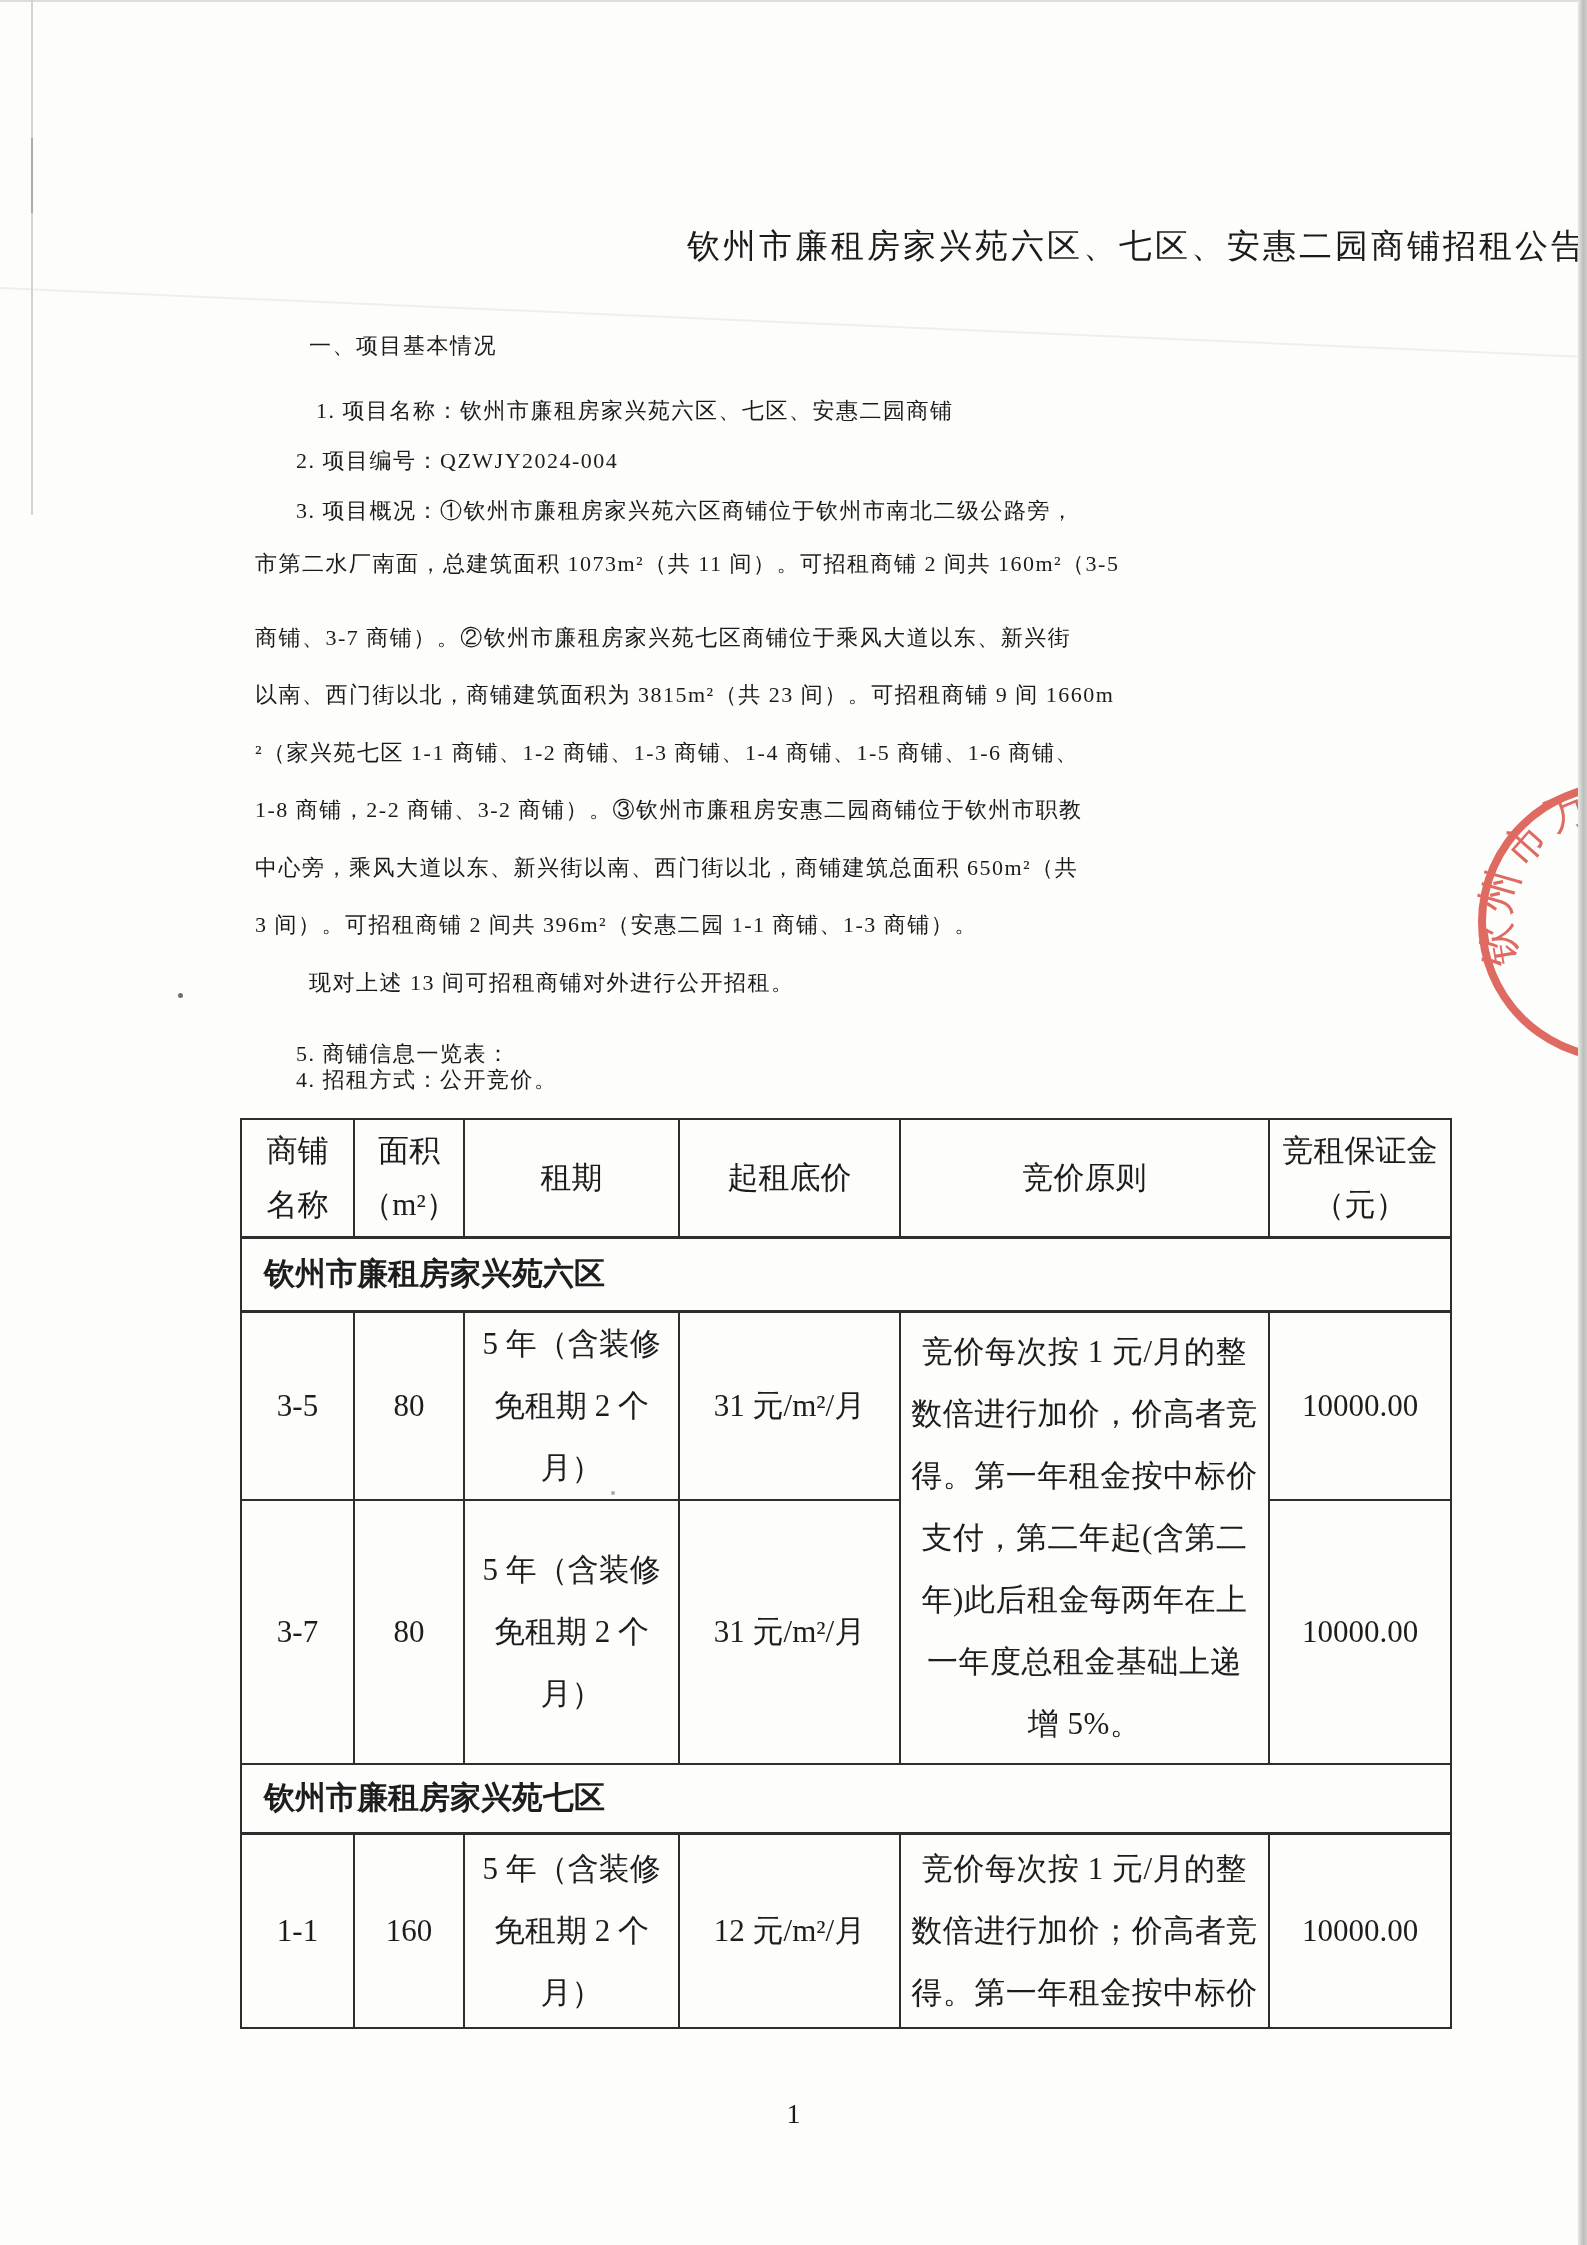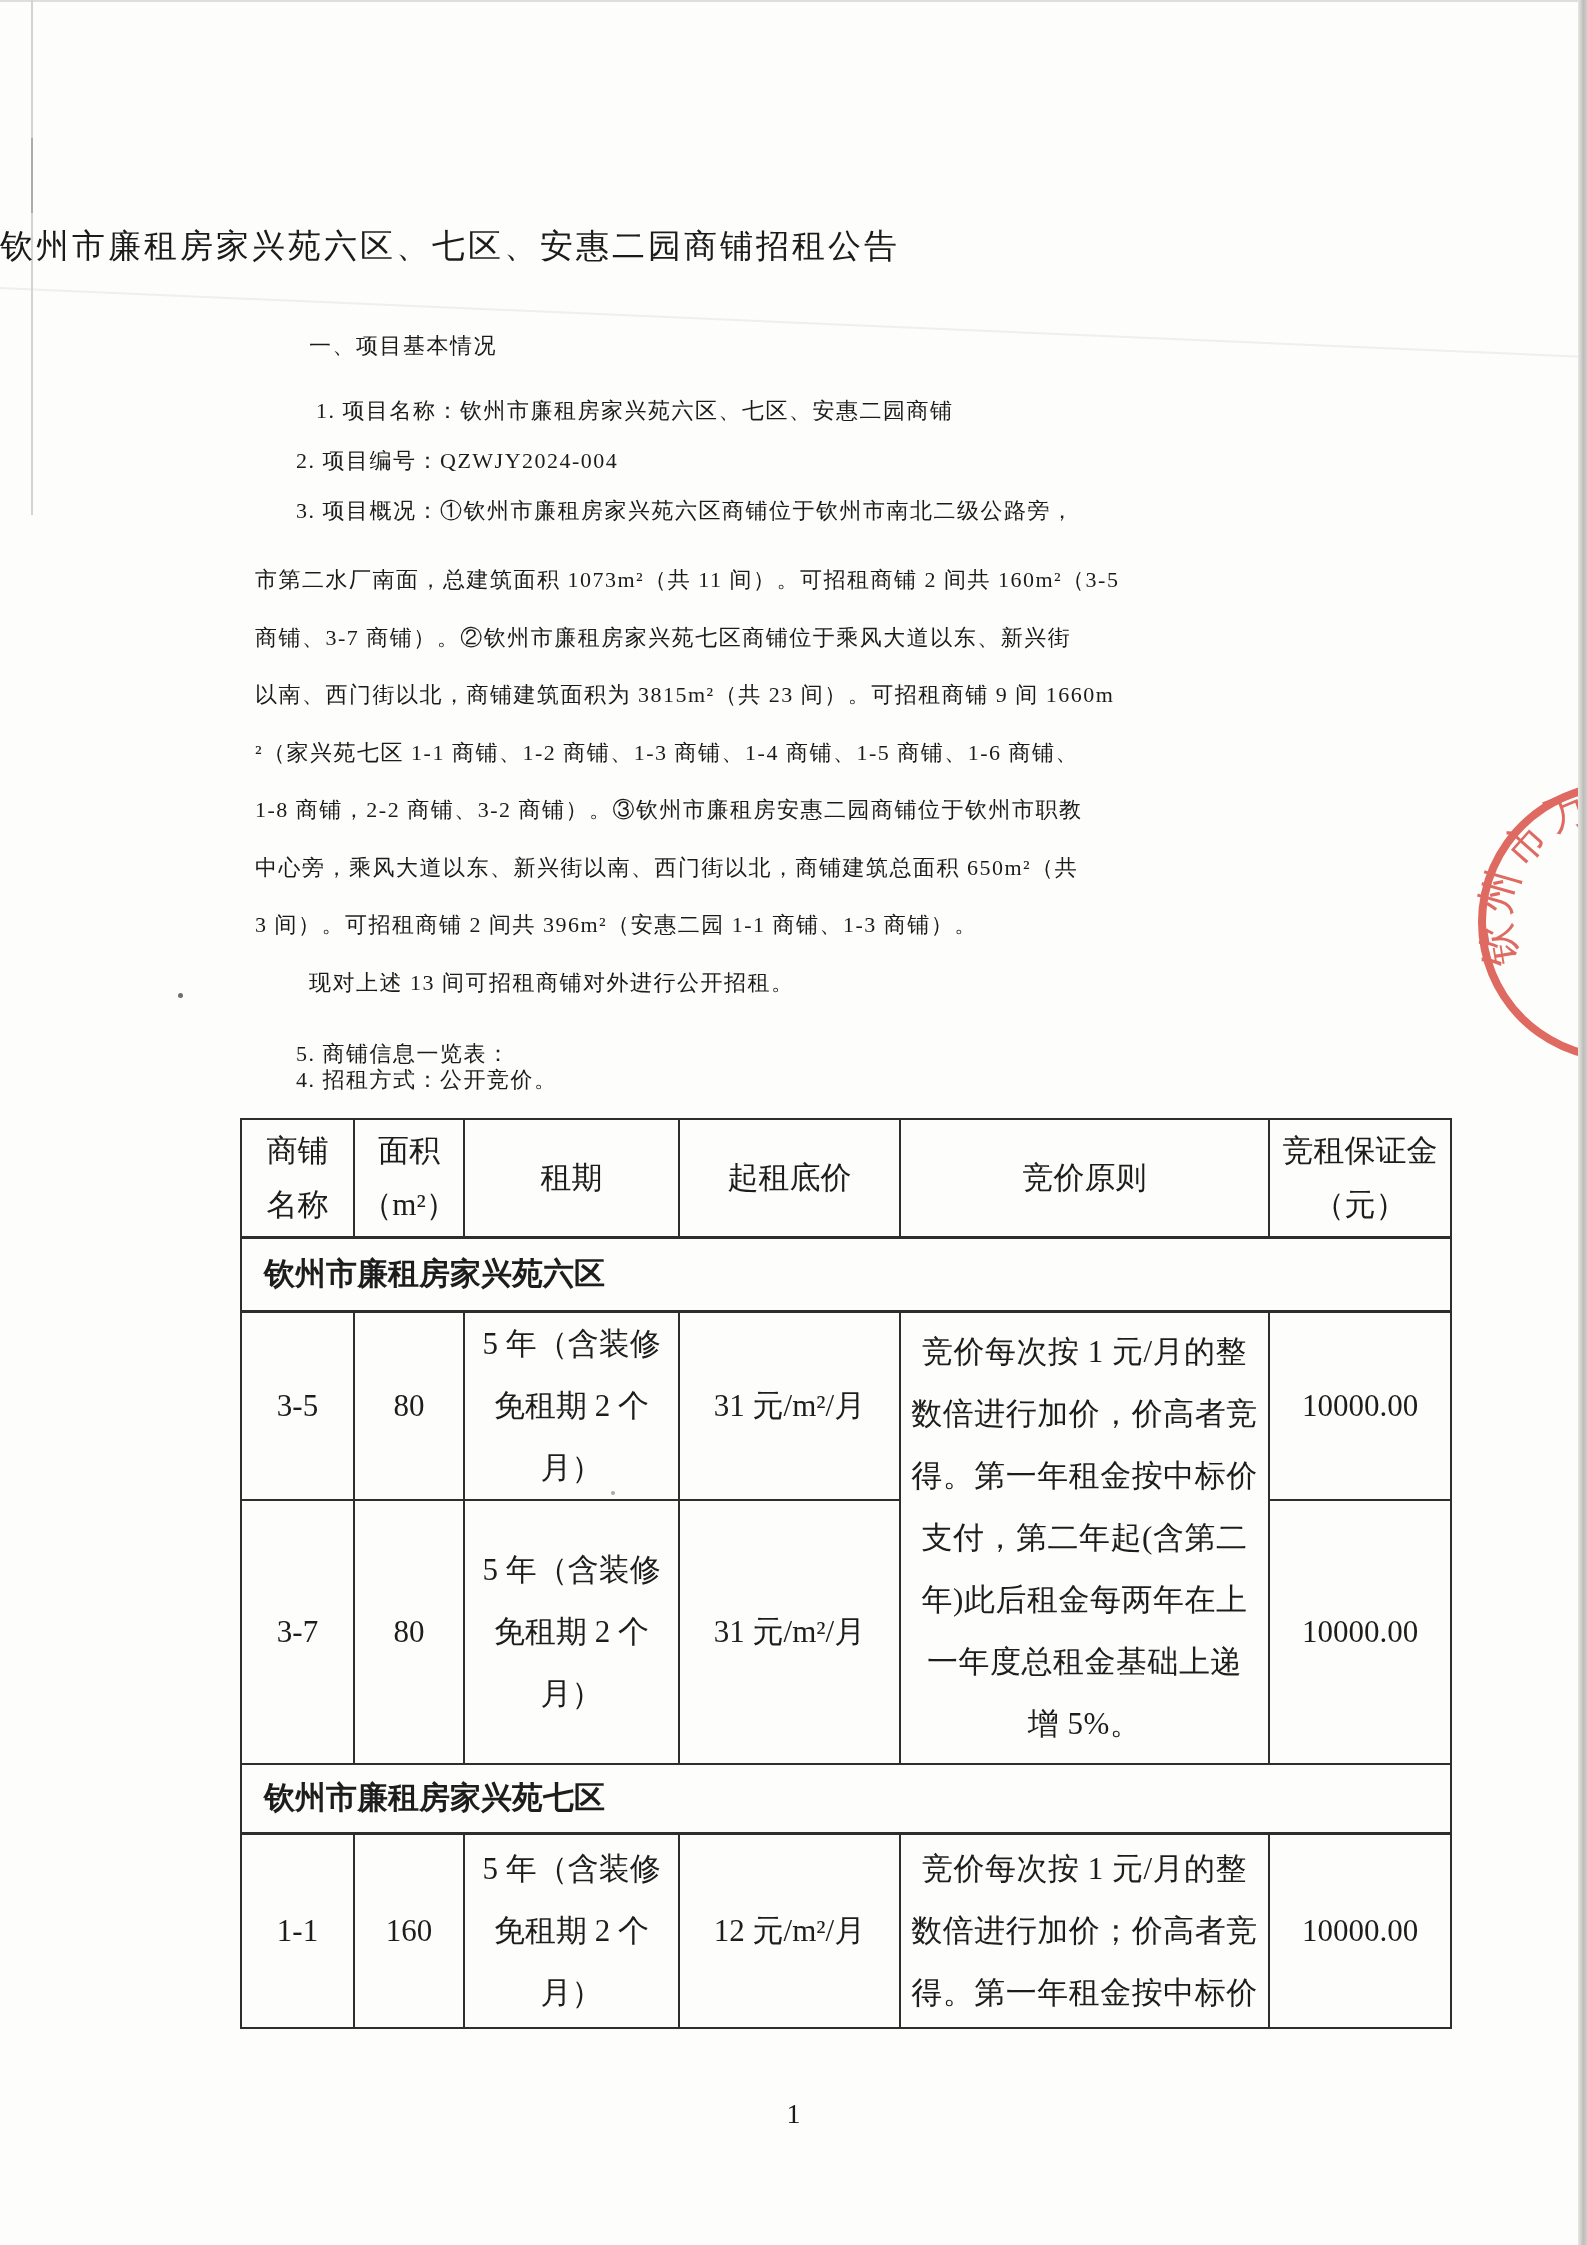--- a/index.html
+++ b/index.html
@@ -18,21 +18,21 @@
     background:linear-gradient(to right,#e8e8e5,#bdbdba 60%,#cfcfcc);}
   .scanline-left{position:absolute;left:31px;top:0;width:2px;height:515px;background:#d3d3cf;}
   .scanline-left-dark{position:absolute;left:31px;top:138px;width:2px;height:75px;background:#ababa7;}
   .scanline-tilt{position:absolute;left:0;top:287px;width:1600px;height:2px;background:#efefec;
     transform:rotate(2.49deg);transform-origin:0 0;}
   .speck{position:absolute;border-radius:50%;background:#6f6f6c;}
 
   
   .doc-title{
     position:absolute;left:0;right:0;top:224px;
-    text-align:left;font-size:33px;letter-spacing:3px;white-space:nowrap;
+    text-align:right;font-size:33px;letter-spacing:3px;white-space:nowrap;
   }
   .line{
     position:absolute;font-size:22px;line-height:42px;
     letter-spacing:1.5px;white-space:nowrap;
   }
   .ind0{left:255px;}
   .ind1{left:296px;}
   .ind2{left:309px;}
 
   
@@ -73,21 +73,21 @@
   <div class="scanline-left-dark"></div>
   <div class="speck" style="left:178px;top:993px;width:5px;height:5px;"></div>
   <div class="speck" style="left:611px;top:1491px;width:4px;height:4px;opacity:.6;"></div>
 
   <div class="doc-title">钦州市廉租房家兴苑六区、七区、安惠二园商铺招租公告</div>
 
   <div class="line ind2" style="top:325px;">一、项目基本情况</div>
   <div class="line ind1" style="top:390px;margin-left:20px;">1. 项目名称：钦州市廉租房家兴苑六区、七区、安惠二园商铺</div>
   <div class="line ind1" style="top:440px;">2. 项目编号：QZWJY2024-004</div>
   <div class="line ind1" style="top:490px;">3. 项目概况：①钦州市廉租房家兴苑六区商铺位于钦州市南北二级公路旁，</div>
-  <div class="line ind0" style="top:559px;">市第二水厂南面，总建筑面积 1073m²（共 11 间）。可招租商铺 2 间共 160m²（3-5</div>
+  <div class="line ind0" style="top:543px;">市第二水厂南面，总建筑面积 1073m²（共 11 间）。可招租商铺 2 间共 160m²（3-5</div>
   <div class="line ind0" style="top:617px;">商铺、3-7 商铺）。②钦州市廉租房家兴苑七区商铺位于乘风大道以东、新兴街</div>
   <div class="line ind0" style="top:674px;">以南、西门街以北，商铺建筑面积为 3815m²（共 23 间）。可招租商铺 9 间 1660m</div>
   <div class="line ind0" style="top:732px;">²（家兴苑七区 1-1 商铺、1-2 商铺、1-3 商铺、1-4 商铺、1-5 商铺、1-6 商铺、</div>
   <div class="line ind0" style="top:789px;">1-8 商铺，2-2 商铺、3-2 商铺）。③钦州市廉租房安惠二园商铺位于钦州市职教</div>
   <div class="line ind0" style="top:847px;">中心旁，乘风大道以东、新兴街以南、西门街以北，商铺建筑总面积 650m²（共</div>
   <div class="line ind0" style="top:904px;">3 间）。可招租商铺 2 间共 396m²（安惠二园 1-1 商铺、1-3 商铺）。</div>
   <div class="line ind2" style="top:962px;">现对上述 13 间可招租商铺对外进行公开招租。</div>
   <div class="line ind1" style="top:1059px;">4. 招租方式：公开竞价。</div>
   <div class="line ind1" style="top:1033px;">5. 商铺信息一览表：</div>
 

